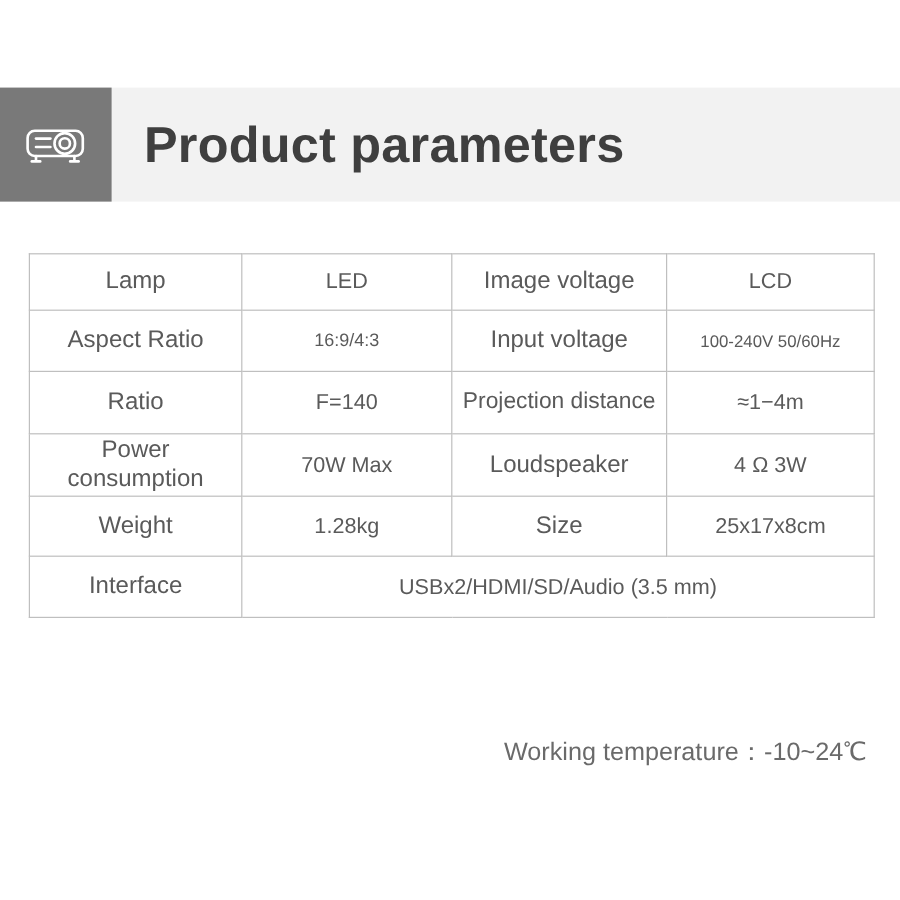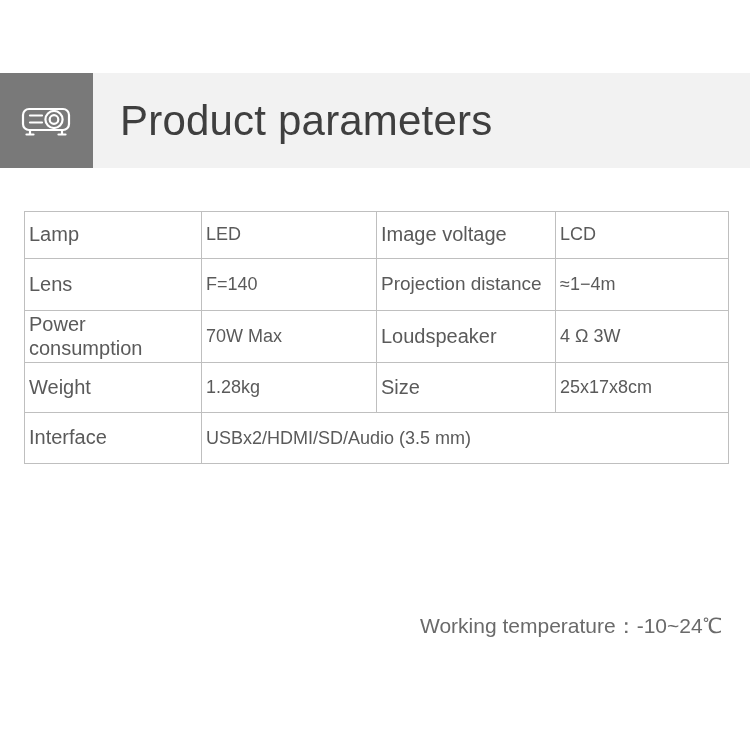--- a/index.html
+++ b/index.html
@@ -44,37 +44,38 @@
   }
   .projector-icon svg {
     display: block;
   }
   .header-title {
     flex: 1 1 auto;
     display: flex;
     align-items: center;
     padding-left: 27px;
     font-size: 42px;
-    font-weight: 400;
+    font-weight: 700;
     color: #3f3f3f;
     letter-spacing: 0.2px;
     line-height: 1;
   }
 
   
   .spec-table {
     position: absolute;
     left: 24px;
     top: 211px;
     width: 704px;
     border-collapse: collapse;
     table-layout: fixed;
   }
   .spec-table td {
     border: 1px solid #bfbfbf;
+    text-align: center;
     vertical-align: middle;
     color: #5a5a5a;
     padding: 2px 4px;
     line-height: 1.18;
   }
   
   .col-a { width: 177px; }
   .col-b { width: 175px; }
   .col-c { width: 179px; }
   .col-d { width: 173px; }
@@ -141,22 +142,28 @@
         <col class="col-c">
         <col class="col-d">
     </colgroup>
     <tbody>
       <tr class="r-h">
         <td class="lbl">Lamp</td>
         <td class="val-lg">LED</td>
         <td class="lbl">Image voltage</td>
         <td class="val-lg">LCD</td>
       </tr>
+      <tr class="r-3">
+        <td class="lbl">Aspect Ratio</td>
+        <td class="val-sm">16:9/4:3</td>
+        <td class="lbl">Input voltage</td>
+        <td class="val-xs">100-240V  50/60Hz</td>
+      </tr>
       <tr class="r-4">
-        <td class="lbl">Lens</td>
+        <td class="lbl">Ratio</td>
         <td class="val-md">F=140</td>
         <td class="lbl-sm">Projection  distance</td>
         <td class="val-lg">≈1−4m</td>
       </tr>
       <tr class="r-6">
         <td class="lbl two-line">Power
 consumption</td>
         <td class="val-lg">70W Max</td>
         <td class="lbl">Loudspeaker</td>
         <td class="val-lg">4 Ω 3W</td>

